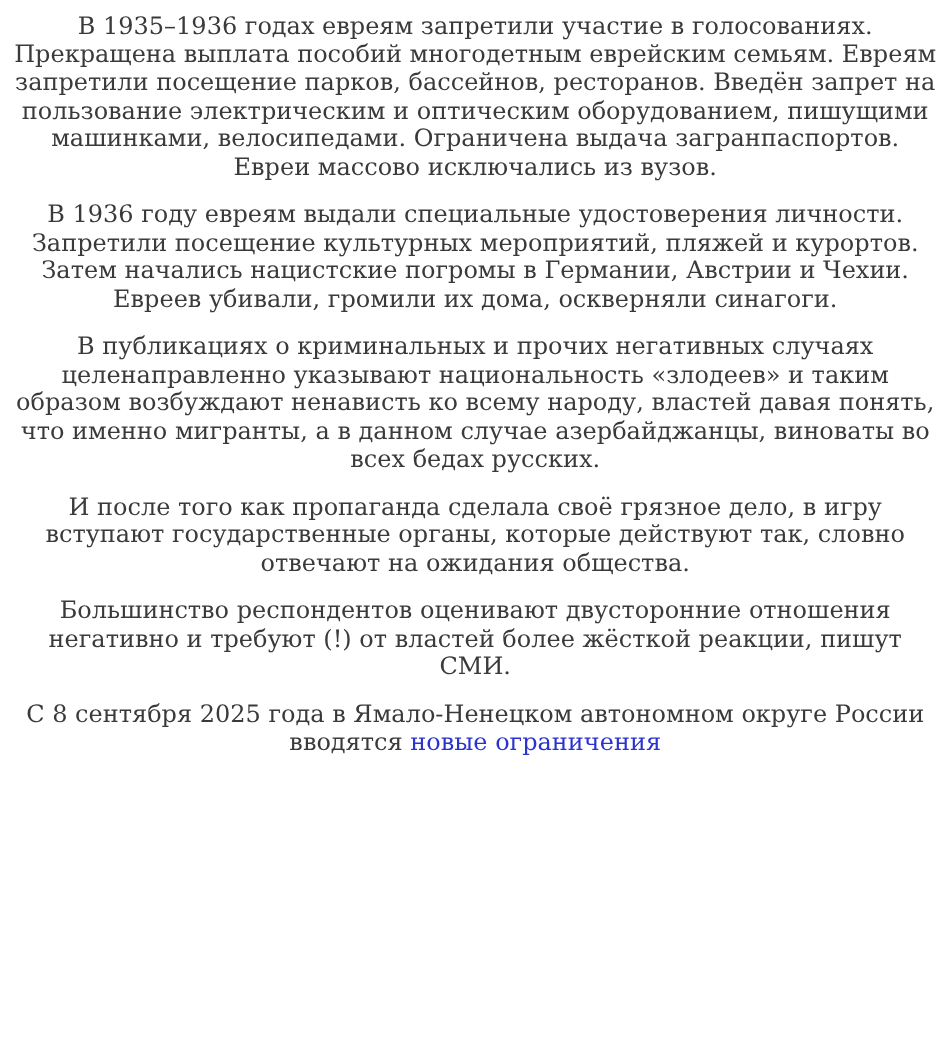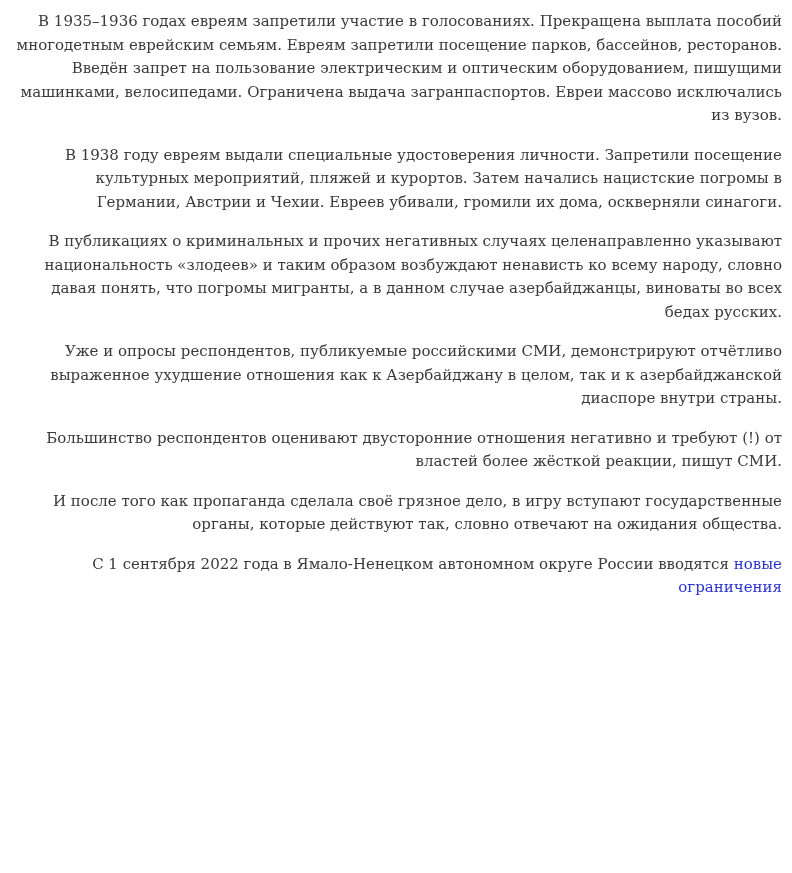--- a/index.html
+++ b/index.html
@@ -12,41 +12,40 @@
     min-height: 873px;
     box-sizing: border-box;
     font-family: "DejaVu Serif", "Liberation Serif", serif;
     color: #3a3a3a;
   }
   .article {
     padding: 6px 10px 10px 10px;
   }
   .article p {
     margin: 16px 0;
-    font-size: 15px;
+    font-size: 20px;
     line-height: 23.5px;
-    text-align: right;
+    text-align: center;
   }
   .article p:first-child {
     margin-top: 4px;
   }
   .article p:last-child {
     margin-bottom: 6px;
   }
   a.inline-link {
     color: #2b33cf;
     text-decoration: none;
     cursor: pointer;
   }
 </style>
 </head>
 <body>
 
 <main class="article">
   <p>В 1935–1936 годах евреям запретили участие в голосованиях. Прекращена выплата пособий многодетным еврейским семьям. Евреям запретили посещение парков, бассейнов, ресторанов. Введён запрет на пользование электрическим и оптическим оборудованием, пишущими машинками, велосипедами. Ограничена выдача загранпаспортов. Евреи массово исключались из вузов.</p>
-  <p>В 1938 году евреям выдали специальные удостоверения личности. Запретили посещение культурных мероприятий, пляжей и курортов. Затем начались нацистские погромы в Германии, Австрии и Чехии. Евреев убивали, громили их дома, оскверняли синагоги.</p>
-  <p>В публикациях о криминальных и прочих негативных случаях целенаправленно указывают национальность «злодеев» и таким образом возбуждают ненависть ко всему народу, словно давая понять, что погромы мигранты, а в данном случае азербайджанцы, виноваты во всех бедах русских.</p>
-  <p>Уже и опросы респондентов, публикуемые российскими СМИ, демонстрируют отчётливо выраженное ухудшение отношения как к Азербайджану в целом, так и к азербайджанской диаспоре внутри страны.</p>
+  <p>В 1936 году евреям выдали специальные удостоверения личности. Запретили посещение культурных мероприятий, пляжей и курортов. Затем начались нацистские погромы в Германии, Австрии и Чехии. Евреев убивали, громили их дома, оскверняли синагоги.</p>
+  <p>В публикациях о криминальных и прочих негативных случаях целенаправленно указывают национальность «злодеев» и таким образом возбуждают ненависть ко всему народу, властей давая понять, что именно мигранты, а в данном случае азербайджанцы, виноваты во всех бедах русских.</p>
+  <p>И после того как пропаганда сделала своё грязное дело, в игру вступают государственные органы, которые действуют так, словно отвечают на ожидания общества.</p>
   <p>Большинство респондентов оценивают двусторонние отношения негативно и требуют (!) от властей более жёсткой реакции, пишут СМИ.</p>
-  <p>И после того как пропаганда сделала своё грязное дело, в игру вступают государственные органы, которые действуют так, словно отвечают на ожидания общества.</p>
-  <p><span>С 1 сентября 2022 года в Ямало-Ненецком автономном округе России вводятся </span><a href="#" class="inline-link">новые ограничения</a></p>
+  <p><span>С 8 сентября 2025 года в Ямало-Ненецком автономном округе России вводятся </span><a href="#" class="inline-link">новые ограничения</a></p>
 
 </main>
 
 </body></html>

